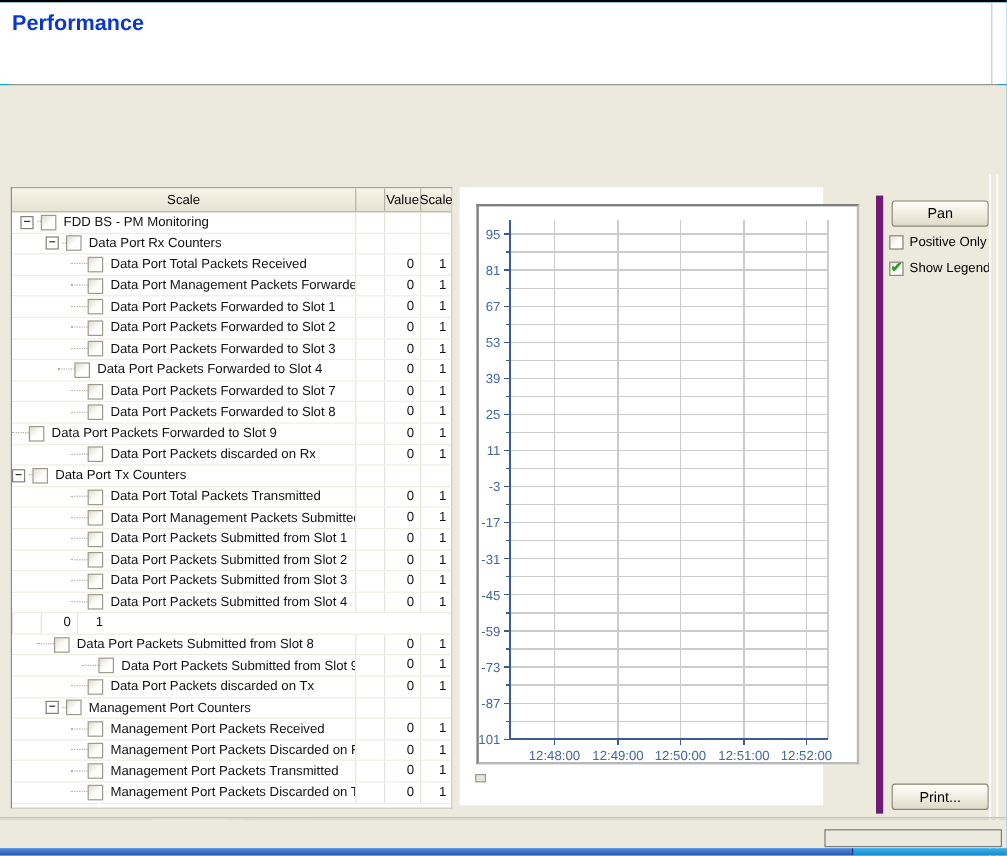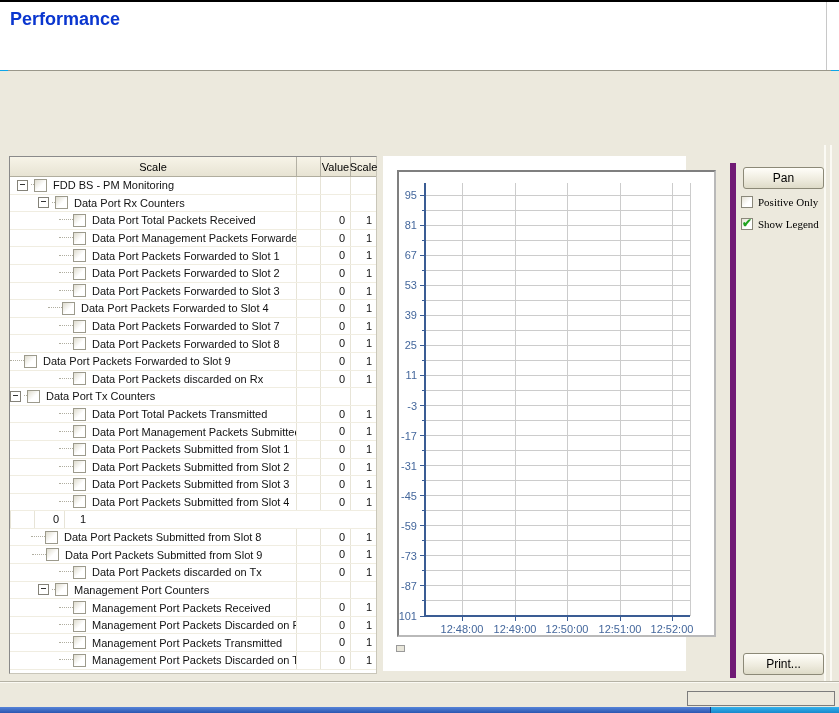--- a/index.html
+++ b/index.html
@@ -50,21 +50,21 @@
   .chart-panel{left:383px;top:85px;width:303px;height:515px;background:#fff;}
   .chart-box{left:397px;top:99px;width:319px;height:467px;box-sizing:border-box;background:#fff;
              border:2px solid;border-color:#7f7f7f #b9b9b9 #b9b9b9 #7f7f7f;}
   .legend-box{left:396px;top:574px;width:9px;height:7px;border:1px solid #9a9a9a;background:#e8e6da;box-sizing:border-box;}
 
   
   .right-panel{left:730px;top:92px;width:100px;height:515px;border-left:6px solid #701a75;}
   .xp-btn{position:absolute;box-sizing:border-box;border:1px solid #8c8977;border-radius:3px;
           background:linear-gradient(#fffef9,#efecdf 55%,#dedbc8);font-size:12px;color:#000;
           display:flex;align-items:center;justify-content:center;cursor:default;}
-  .cb-row{position:absolute;display:flex;align-items:center;font-size:11px;color:#000;font-family:Liberation Serif, serif;}
+  .cb-row{position:absolute;display:flex;align-items:center;font-size:11px;color:#000;}
   .cb{flex:none;width:12px;height:12px;box-sizing:border-box;border:1px solid #8a887a;
       background:linear-gradient(135deg,#e6e3d5,#ffffff 60%);margin-right:5px;position:relative;}
   .cb .tick{position:absolute;left:0px;top:-3px;font-size:12px;font-weight:bold;color:#1fa31f;}
 
   
   .polling-label{left:13px;top:616px;font-size:12px;color:#000;}
   .spin-input{left:125px;top:611px;width:64px;height:24px;box-sizing:border-box;background:#fff;
               border:1px solid;border-color:#7a7a6e #d6d3c6 #d6d3c6 #7a7a6e;font-size:12px;color:#000;
               display:flex;align-items:center;justify-content:flex-end;padding-right:4px;}
   .spin-btns{left:189px;top:611px;width:15px;height:24px;display:flex;flex-direction:column;}
@@ -305,21 +305,21 @@
             <div class="cell-name" style="padding-left: 21px;">
               <span class="stub"></span>
               <span class="tcb"></span>
               <span class="tlabel">Data Port Packets Submitted from Slot 8</span>
             </div>
             <div class="cell-gap"></div>
             <div class="cell-value">0</div>
             <div class="cell-scale">1</div>
           </div>
           <div class="trow">
-            <div class="cell-name" style="padding-left: 22px;">
+            <div class="cell-name" style="padding-left: 58px;">
               <span class="stub"></span>
               <span class="tcb"></span>
               <span class="tlabel">Data Port Packets Submitted from Slot 9</span>
             </div>
             <div class="cell-gap"></div>
             <div class="cell-value">0</div>
             <div class="cell-scale">1</div>
           </div>
           <div class="trow">
             <div class="cell-name" style="padding-left: 49px;">

